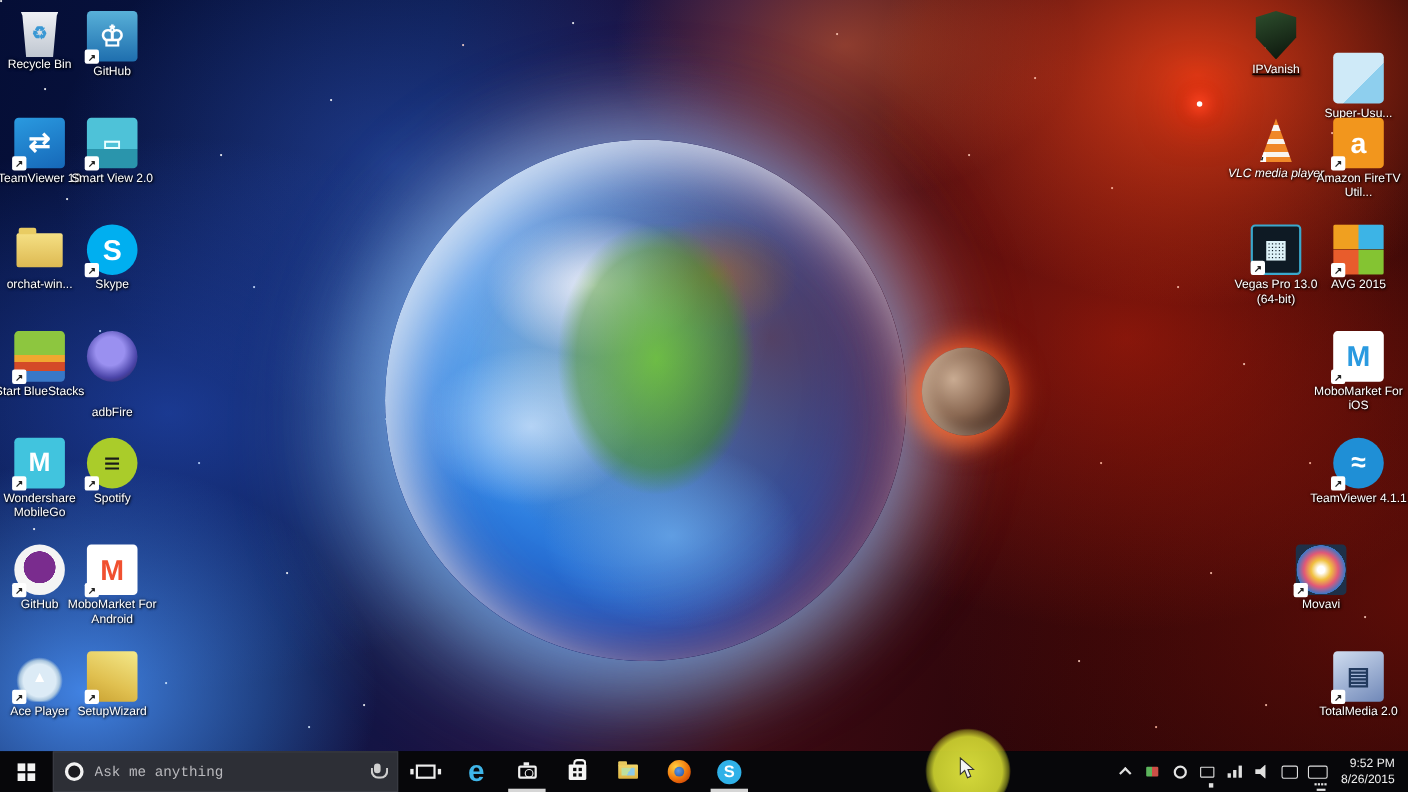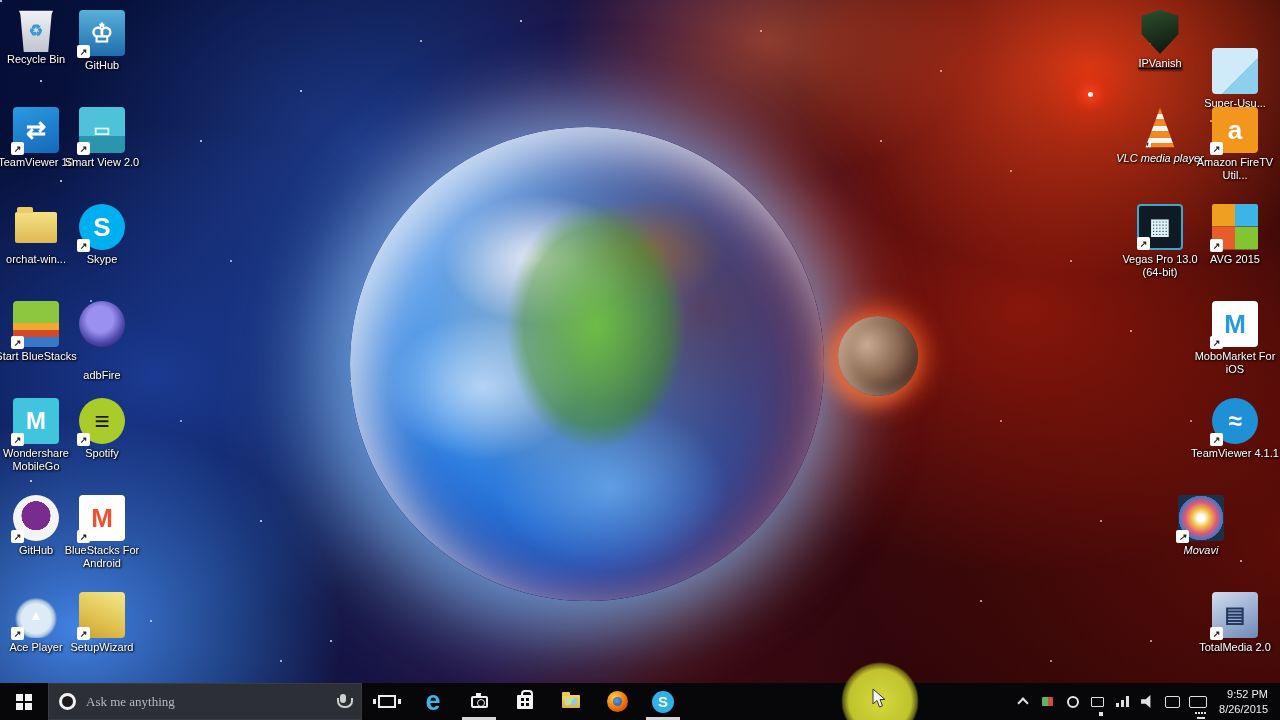--- a/index.html
+++ b/index.html
@@ -78,21 +78,21 @@
   .taskbar { position:absolute; left:0; bottom:0; width:1280px; height:37px;
     background:rgba(8,8,11,.93); display:flex; align-items:stretch; z-index:5; }
   .start-btn { width:48px; display:flex; align-items:center; justify-content:center; }
   .winlogo { display:grid; grid-template-columns:7px 7px; grid-template-rows:7px 7px; gap:2px; }
   .winlogo i { background:#f2f2f2; }
   .search-box { width:314px; background:#2d2f36; border:1px solid #3a3c44; display:flex;
     align-items:center; padding:0 10px; }
   .cortana-ring { width:17px; height:17px; border-radius:50%; border:3px solid #f2f2f2;
     background:#1b1b1f; flex:none; margin-right:10px; }
   .search-input { flex:1; background:transparent; border:none; outline:none; color:#fef9c3;
-    font-size:13px; font-family:Liberation Serif, serif; min-width:0; }
+    font-size:13px; font-family:Liberation Mono, monospace; min-width:0; }
   .search-input::placeholder { color:#b9b9bd; }
   .mic { position:relative; width:16px; height:16px; flex:none; }
   .mic::before { content:""; position:absolute; left:5px; top:0; width:6px; height:9px;
     border-radius:3px; background:#cfcfcf; }
   .mic::after { content:""; position:absolute; left:2px; top:4px; width:12px; height:8px;
     border:2px solid #cfcfcf; border-top:none; border-radius:0 0 7px 7px; }
   .tb-apps { display:flex; margin-left:2px; }
   .tb-btn { position:relative; width:46px; display:flex; align-items:center; justify-content:center; }
   .open-underline { position:absolute; bottom:0; left:6px; width:34px; height:3px; background:#d6d6d6; }
   .tbi { position:relative; display:block; }
@@ -229,21 +229,21 @@
         <span class="tile shape-circle" style="background: radial-gradient(circle at 50% 45%, rgb(122, 44, 142) 0px, rgb(122, 44, 142) 42%, rgb(244, 244, 244) 43%);">
           <span class="sc"></span>
         </span>
         <span class="icon-label">GitHub</span>
       </div>
       <div class="icon-cell" style="left: 69px; top: 495px;">
         <span class="tile" style="background: rgb(255, 255, 255);">
           <span class="glyph" style="color: rgb(240, 80, 48); font-size: 26px;">M</span>
           <span class="sc"></span>
         </span>
-        <span class="icon-label">BlueStacks For Android</span>
+        <span class="icon-label">MoboMarket For Android</span>
       </div>
       <div class="icon-cell" style="left: 3px; top: 592px;">
         <span class="tile" style="background: radial-gradient(circle at 50% 58%, rgb(220, 235, 246) 0px, rgb(220, 235, 246) 42%, rgb(169, 197, 221) 52%, rgba(0, 0, 0, 0) 60%);">
           <span class="glyph" style="color: rgb(255, 255, 255); font-size: 14px;">▲</span>
           <span class="sc"></span>
         </span>
         <span class="icon-label">Ace Player</span>
       </div>
       <div class="icon-cell" style="left: 69px; top: 592px;">
         <span class="tile" style="background: linear-gradient(205deg, rgb(244, 233, 138), rgb(224, 192, 80) 60%, rgb(200, 160, 48));">
@@ -294,21 +294,21 @@
         </span>
         <span class="icon-label">MoboMarket For iOS</span>
       </div>
       <div class="icon-cell" style="left: 1202px; top: 398px;">
         <span class="tile shape-circle" style="background: rgb(31, 143, 214);">
           <span class="glyph" style="color: rgb(255, 255, 255); font-size: 24px;">≈</span>
           <span class="sc"></span>
         </span>
         <span class="icon-label">TeamViewer 4.1.1</span>
       </div>
-      <div class="icon-cell" style="left: 1168px; top: 495px; font-style: italic;">
+      <div class="icon-cell" style="left: 1168px; top: 495px;">
         <span class="tile" style="background: radial-gradient(circle, rgb(255, 255, 255) 0px, rgb(255, 255, 255) 10%, rgb(240, 192, 64) 28%, rgb(224, 88, 120) 48%, rgb(58, 120, 200) 68%, rgb(30, 48, 72) 69%);">
           <span class="sc"></span>
         </span>
         <span class="icon-label">Movavi</span>
       </div>
       <div class="icon-cell" style="left: 1202px; top: 592px;">
         <span class="tile" style="background: linear-gradient(150deg, rgb(208, 221, 240), rgb(112, 136, 184));">
           <span class="glyph" style="color: rgb(34, 58, 94); font-size: 22px;">▤</span>
           <span class="sc"></span>
         </span>

